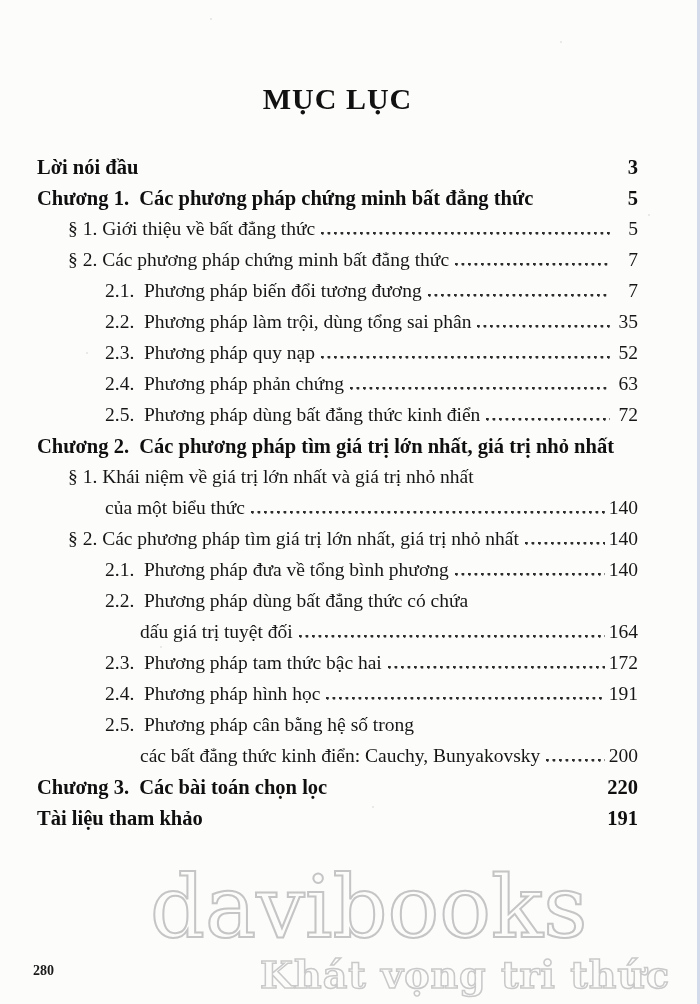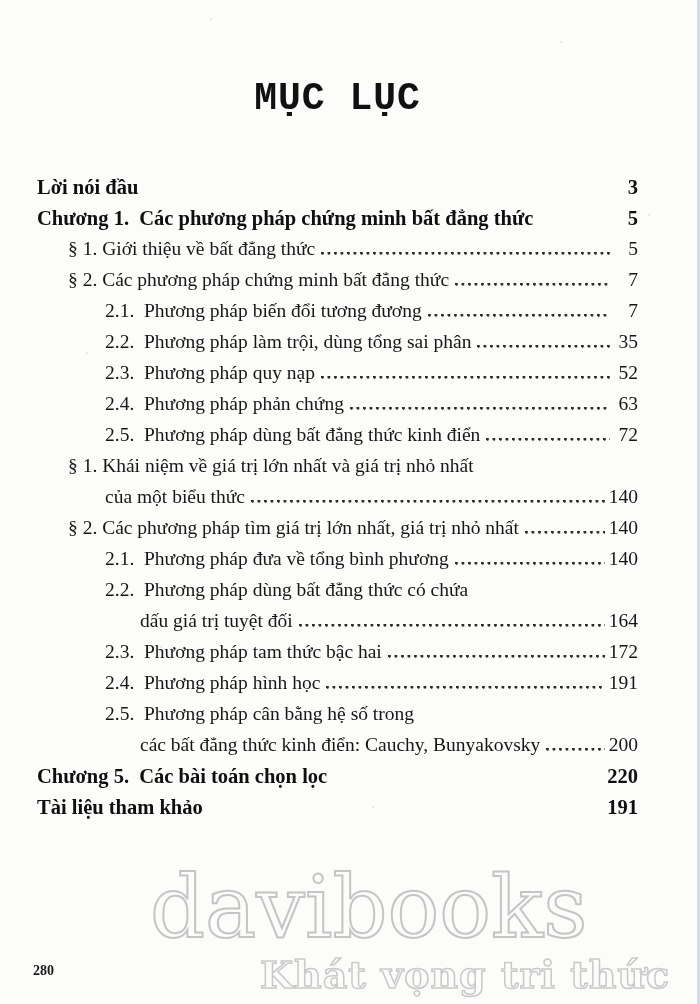--- a/index.html
+++ b/index.html
@@ -19,26 +19,25 @@
     position:absolute;top:0;right:0;width:3px;height:100%;
     background:rgba(176,192,222,0.55);
   }
   .speck{position:absolute;width:2px;height:2px;border-radius:50%;background:#9a9a9a;opacity:.25;}
 
   .content{
     position:absolute;top:0;left:0;right:0;
     padding:82px 62px 0 37px;
   }
   .doc-title{
-    margin:0 0 60px 0;
+    margin:0 0 40px 0;
     text-align:center;
-    font-size:38px;font-weight:700;letter-spacing:1px;
+    font-size:30px;font-weight:700;letter-spacing:1px;
     line-height:34px;
     color:#111;
-    font-family:Liberation Mono, monospace;
   }
   .toc-row{
     display:flex;align-items:baseline;
     font-size:19.5px;line-height:22px;
     margin-bottom:9px;
   }
   .toc-row.bold{font-weight:700;font-size:20.5px;color:#0f0f0f;}
   .toc-row.lv-chapter{padding-left:0;}
   .toc-row.lv-chapter.spaced{}
   .toc-row.lv-section{padding-left:31px;}
@@ -125,20 +124,25 @@
         <div class="toc-row lv-sub">
     <span class="row-label">2.4.  Phương pháp phản chứng</span>
     <span class="filler dotted"></span>
     <span class="row-page">63</span>
   </div>
         <div class="toc-row lv-sub">
     <span class="row-label">2.5.  Phương pháp dùng bất đẳng thức kinh điển</span>
     <span class="filler dotted"></span>
     <span class="row-page">72</span>
   </div>
+        <div class="toc-row lv-chapter bold spaced">
+    <span class="row-label">Chương 2.  Các phương pháp tìm giá trị lớn nhất, giá trị nhỏ nhất</span>
+    <span class="filler"></span>
+    <span class="row-page"></span>
+  </div>
         <div class="toc-row lv-section">
     <span class="row-label">§ 1. Khái niệm về giá trị lớn nhất và giá trị nhỏ nhất</span>
     <span class="filler"></span>
     <span class="row-page"></span>
   </div>
         <div class="toc-row lv-sub">
     <span class="row-label">của một biểu thức</span>
     <span class="filler dotted"></span>
     <span class="row-page">140</span>
   </div>
@@ -176,21 +180,21 @@
     <span class="row-label">2.5.  Phương pháp cân bằng hệ số trong</span>
     <span class="filler"></span>
     <span class="row-page"></span>
   </div>
         <div class="toc-row lv-cont">
     <span class="row-label">các bất đẳng thức kinh điển: Cauchy, Bunyakovsky</span>
     <span class="filler dotted"></span>
     <span class="row-page">200</span>
   </div>
         <div class="toc-row lv-chapter bold spaced">
-    <span class="row-label">Chương 5.  Các bài toán chọn lọc</span>
+    <span class="row-label">Chương 3.  Các bài toán chọn lọc</span>
     <span class="filler"></span>
     <span class="row-page">220</span>
   </div>
         <div class="toc-row lv-chapter bold spaced">
     <span class="row-label">Tài liệu tham khảo</span>
     <span class="filler"></span>
     <span class="row-page">191</span>
   </div>
       </section>
   </div>

